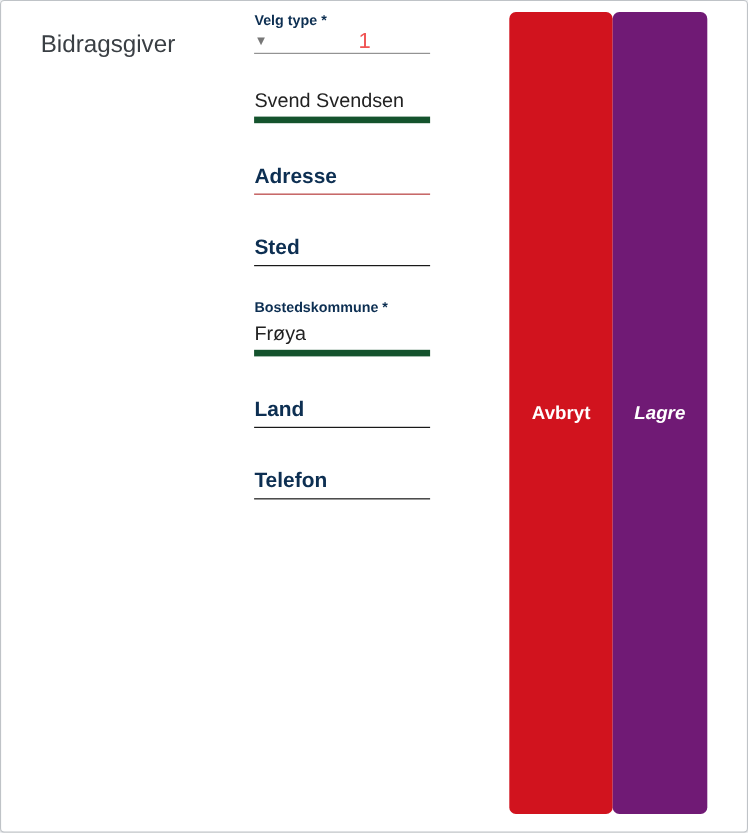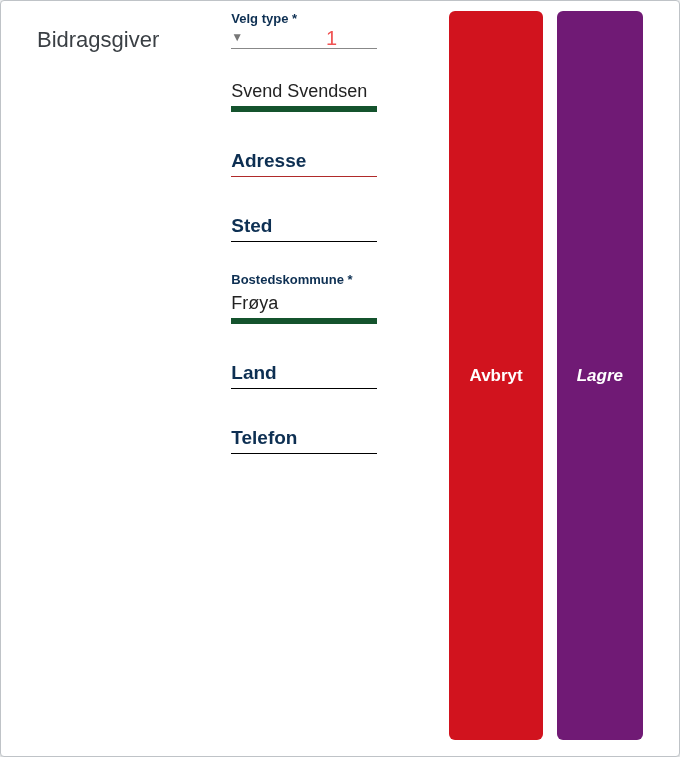--- a/index.html
+++ b/index.html
@@ -114,21 +114,21 @@
   .label-inline.invalid {
     border-bottom: 1px solid #b02a2a;
   }
 
   .spacer-extra { height: 120px; }
 
   .footer {
     padding: 0 36px 6px 36px;
     flex-shrink: 0;
     display: flex;
-    gap: 14px;
+    gap: 0;
   }
   .btn {
     border: none;
     border-radius: 6px;
     font-size: 17px;
     font-weight: 600;
     color: #fff;
     padding: 12px 20px;
     cursor: pointer;
   }

